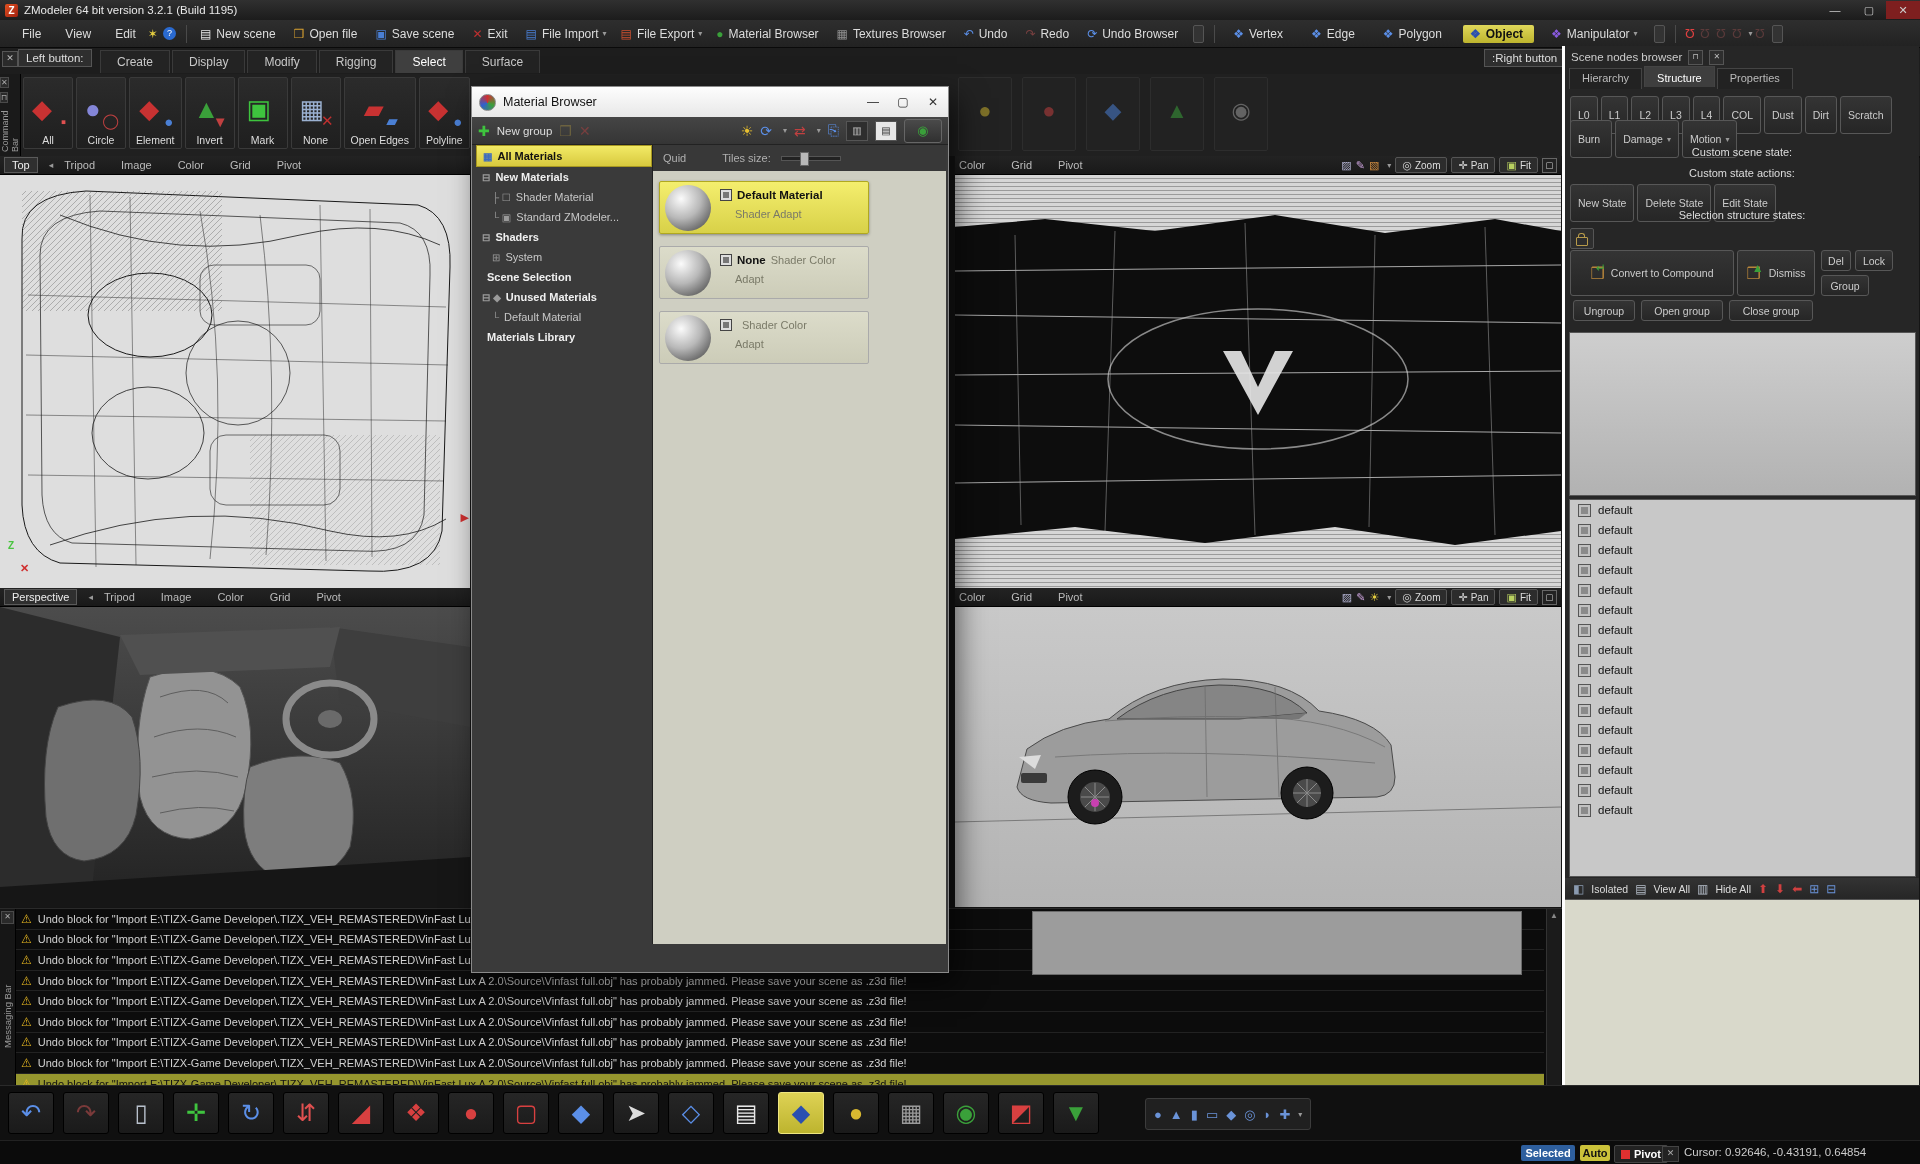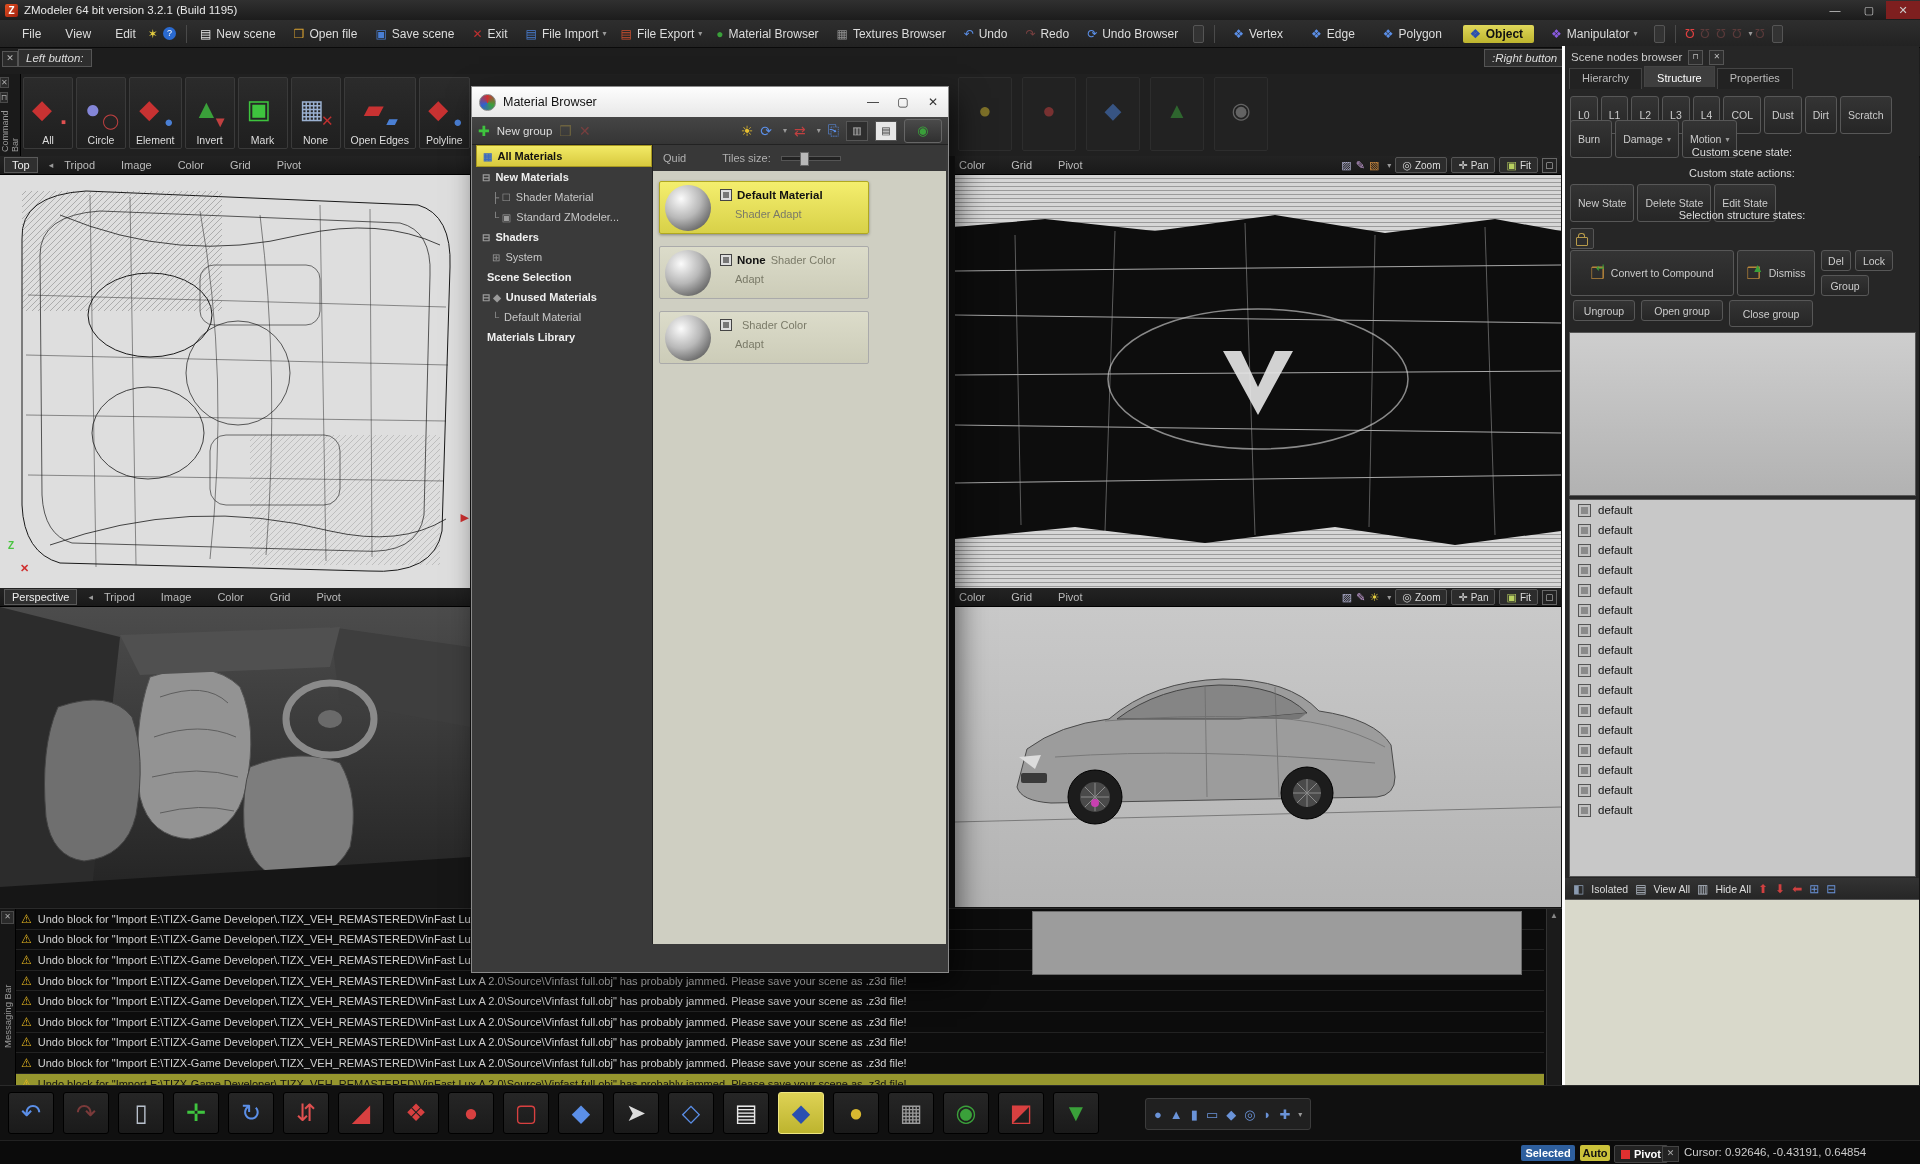--- a/index.html
+++ b/index.html
@@ -23,21 +23,21 @@
   .maction{display:flex;align-items:center;margin:0 7px;color:#ddd;white-space:nowrap;}
   .mcaret{color:#999;font-size:8px;margin-left:4px;}
   .mode{display:flex;align-items:center;margin:0 5px;padding:2px 7px;border-radius:2px;white-space:nowrap;}
   .mode.active{background:linear-gradient(#e0d85a,#bdb42e);color:#111;font-weight:bold;}
   .magnet{font-size:13px;display:inline-block;transform:rotate(180deg);margin:0 3px;color:#5a3a3a;}
   .magnet.on{color:#e04040;}
   .minibox{width:9px;height:16px;background:#333;border:1px solid #555;border-radius:2px;margin:0 4px;}
   .qicon{width:13px;height:13px;border-radius:50%;background:#2a6ad0;color:#fff;font-size:9px;line-height:13px;text-align:center;margin-right:4px;}
   
   .subbar{left:0;top:48px;width:1920px;height:26px;background:#1d1d1d;}
-  .sidelabel{position:absolute;background:#2e2e2e;border:1px solid #555;color:#ddd;font-size:11.5px;padding:2px 7px;font-style:italic;}
+  .sidelabel{position:absolute;background:#2e2e2e;border:1px solid #555;color:#ddd;font-size:11.5px;padding:2px 7px;}
   .xbox{position:absolute;left:2px;top:3px;width:14px;height:14px;background:#2a2a2a;border:1px solid #555;color:#bbb;font-size:9px;text-align:center;line-height:13px;}
   .tabs{position:absolute;left:100px;top:2px;display:flex;}
   .tab{padding:4px 16px;background:#232323;border:1px solid #3a3a3a;border-bottom:none;color:#c8c8c8;font-size:12px;margin-right:2px;}
   .tab.active{background:#3f3f3f;color:#fff;}
   
   .toolrow{left:0;top:74px;width:1920px;height:82px;background:#202020;border-bottom:2px solid #0d0d0d;}
   .cmdstrip{position:absolute;left:0;top:0;width:20px;height:82px;background:#1a1a1a;border-right:1px solid #000;}
   .cmdstrip .sq{width:13px;height:13px;margin:2px auto 0;background:#2a2a2a;border:1px solid #4a4a4a;color:#aaa;font-size:8px;line-height:12px;text-align:center;}
   .vtext{writing-mode:vertical-rl;transform:rotate(180deg);font-size:9px;color:#999;margin:4px auto 0;display:block;height:44px;overflow:hidden;}
   .tools{position:absolute;left:23px;top:3px;display:flex;gap:3px;}
@@ -274,20 +274,28 @@
     <span class="magnet">Ω</span>
     <span class="magnet">Ω</span>
     <span class="mcaret">▾</span>
     <span class="magnet">Ω</span>
     <span class="minibox"></span>
   </div>
 
   <div class="abs subbar">
     <span class="xbox">✕</span>
     <span class="sidelabel" style="left:18px;top:1px;">Left button:</span>
+    <div class="tabs">
+        <div class="tab"><span>Create</span></div>
+        <div class="tab"><span>Display</span></div>
+        <div class="tab"><span>Modify</span></div>
+        <div class="tab"><span>Rigging</span></div>
+        <div class="tab active"><span>Select</span></div>
+        <div class="tab"><span>Surface</span></div>
+      </div>
     <span class="sidelabel" style="left:1484px;top:1px;">:Right button</span>
   </div>
 
   <div class="abs toolrow">
     <div class="cmdstrip">
       <span class="sq">✕</span>
       <span class="sq">⊓</span>
       <span class="vtext">Command Bar</span>
     </div>
     <div class="tools">
@@ -604,21 +612,21 @@
       </div>
     <div class="bigbtn" style="left:256px;top:229px;width:48px;height:21px;">
         <span>Group</span>
       </div>
     <div class="bigbtn" style="left:8px;top:254px;width:62px;height:21px;">
         <span>Ungroup</span>
       </div>
     <div class="bigbtn" style="left:76px;top:254px;width:82px;height:21px;">
         <span>Open group</span>
       </div>
-    <div class="bigbtn" style="left:164px;top:254px;width:84px;height:27px;">
+    <div class="bigbtn" style="left:164px;top:254px;width:84px;height:21px;">
         <span>Close group</span>
       </div>
     <div class="pgray"></div>
     <div class="pnodes">
         <div class="nrow">
           <span class="ncb"></span>
           <span>default</span>
         </div>
         <div class="nrow">
           <span class="ncb"></span>

